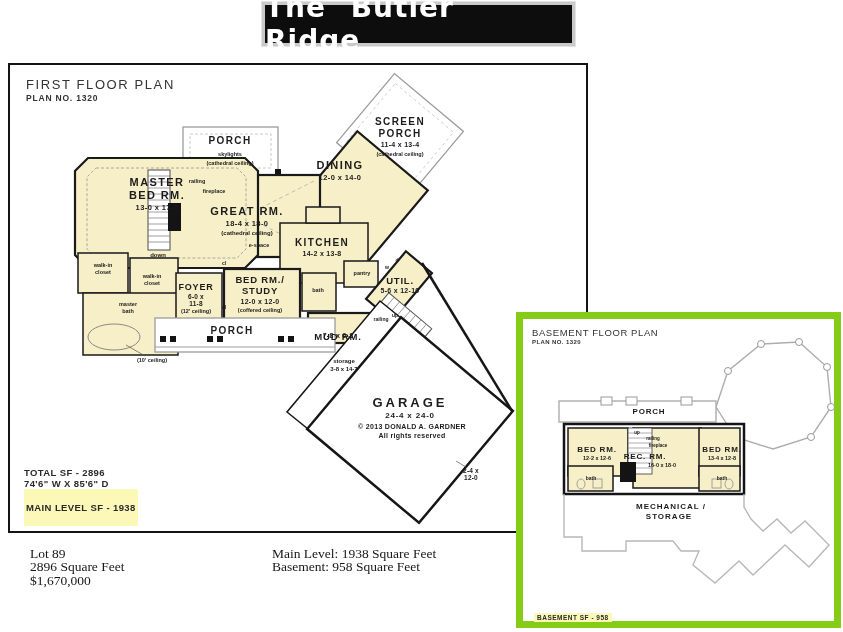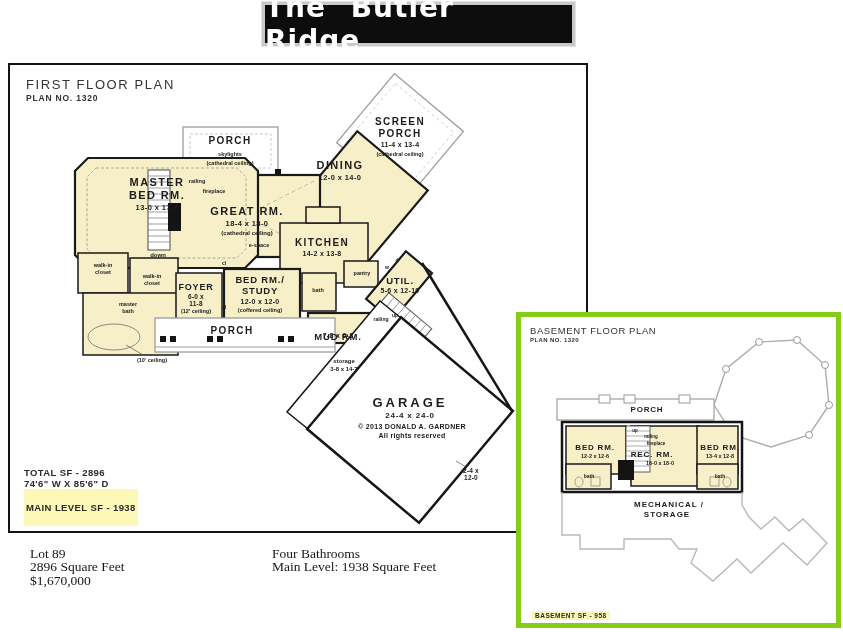--- a/index.html
+++ b/index.html
@@ -18,21 +18,21 @@
     position:absolute;left:262px;top:2px;width:313px;height:44px;
     background:var(--banner-bg);border:3px solid #c9c9c9;box-shadow:0 0 0 1px #e3e3e3;
     display:flex;align-items:center;justify-content:center;
   }
   .banner-text{
     color:#fff;font-size:28px;font-weight:bold;letter-spacing:1px;word-spacing:14px;
     font-family:"DejaVu Sans",sans-serif;
   }
   .planbox{position:absolute;background:#fff;}
   .ff-box{left:8px;top:63px;width:580px;height:470px;border:2px solid #141414;}
-  .bs-box{left:516px;top:312px;width:325px;height:316px;border:5px solid #84cc16;}
+  .bs-box{left:516px;top:312px;width:325px;height:316px;border:7px solid #84cc16;}
   .plan-inner{position:relative;width:100%;height:100%;}
   .plan-header{position:absolute;color:#2e2e2e;}
   .ff-header{left:16px;top:12px;}
   .bs-header{left:9px;top:8px;}
   .ff-header .ph-title{font-size:13px;letter-spacing:1.6px;color:#333;}
   .ff-header .ph-no{font-size:8.5px;letter-spacing:0.8px;font-weight:bold;color:#333;margin-top:1px;}
   .bs-header .ph-title{font-size:9.5px;letter-spacing:0.6px;color:#333;}
   .bs-header .ph-no{font-size:6px;letter-spacing:0.4px;font-weight:bold;color:#333;margin-top:1px;}
   svg{position:absolute;left:0;top:0;}
   .cream{fill:var(--room-fill);stroke:#1a1a1a;stroke-width:1.5;}
@@ -227,22 +227,22 @@
     </div>
   </div>
 </div>
 
 <div class="listing listing-left">
   <div>Lot 89</div>
   <div>2896 Square Feet</div>
   <div>$1,670,000</div>
 </div>
 <div class="listing listing-right">
-  <div>Four Bathrooms</div>
   <div>Main Level: 1938 Square Feet</div>
+  <div>Basement: 958 Square Feet</div>
 </div>
 
 <div class="planbox bs-box">
   <div class="plan-inner">
     <div class="plan-header bs-header">
       <div class="ph-title">BASEMENT FLOOR PLAN</div>
       <div class="ph-no">PLAN NO. 1320</div>
     </div>
 
     <svg width="319" height="310" viewBox="0 0 319 310">
@@ -285,21 +285,21 @@
 
       <path d="M41,175 V218 H59 V232 H103 V222 H150 L158,232 H176 L170,246 L192,264 L216,242 L230,256 L262,226 L286,248 L306,226 L282,202 L268,214 L254,200 L240,212 L228,200 L221,188 L221,175" fill="none" stroke="#b8b8b8" stroke-width="1.4"></path>
     </svg>
 
     <div class="lbl t8" style="left:126px;top:93px;">PORCH</div>
     <div class="lbl t8" style="left:74px;top:131px;">BED RM.</div>
     <div class="lbl t55" style="left:74px;top:140px;">12-2 x 12-6</div>
     <div class="lbl t45" style="left:114px;top:114px;">up</div>
     <div class="lbl t45" style="left:130px;top:120px;">railing</div>
     <div class="lbl t45" style="left:135px;top:127px;">fireplace</div>
-    <div class="lbl t8" style="left:131px;top:138px;">REC. RM.</div>
+    <div class="lbl t8" style="left:122px;top:138px;">REC. RM.</div>
     <div class="lbl t55" style="left:139px;top:147px;">16-0 x 18-0</div>
     <div class="lbl t8" style="left:199px;top:131px;">BED RM.</div>
     <div class="lbl t55" style="left:199px;top:140px;">13-4 x 12-8</div>
     <div class="lbl t5" style="left:68px;top:160px;">bath</div>
     <div class="lbl t5" style="left:199px;top:160px;">bath</div>
     <div class="lbl t8" style="left:148px;top:188px;letter-spacing:1px;">MECHANICAL /</div>
     <div class="lbl t8" style="left:146px;top:198px;letter-spacing:1px;">STORAGE</div>
 
     <div class="bs-summary">BASEMENT SF - 958</div>
   </div>

